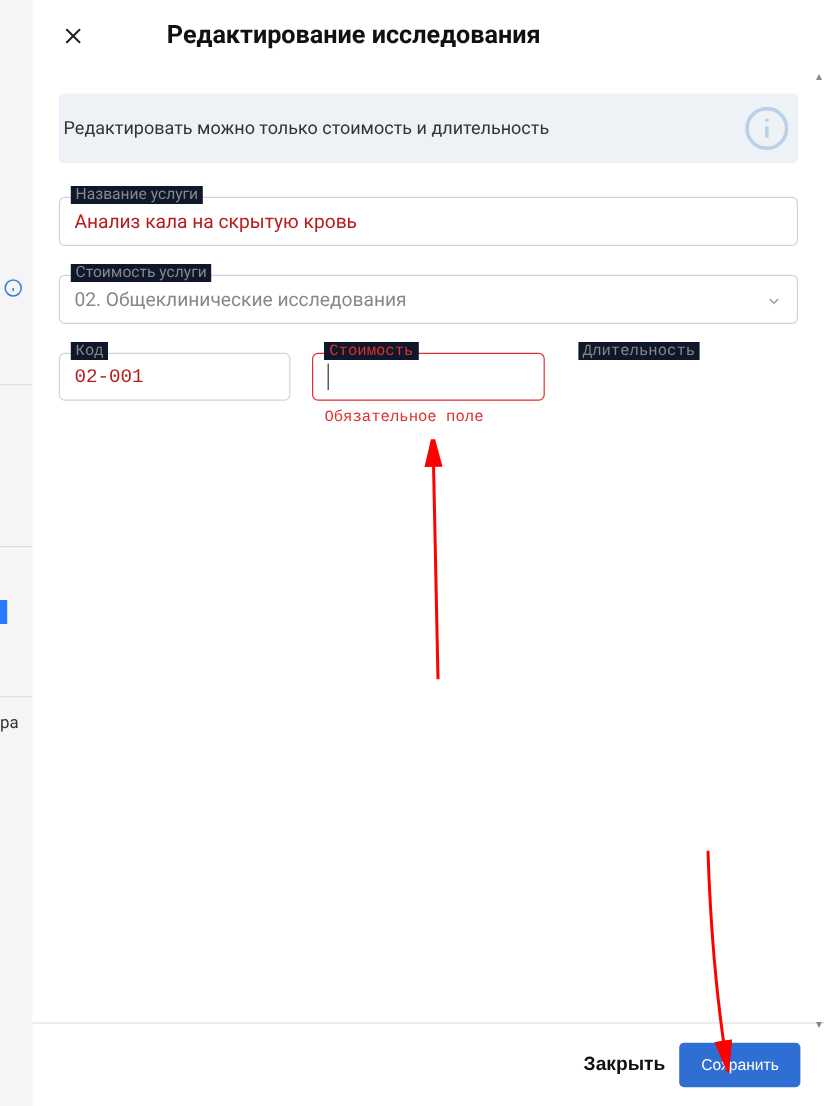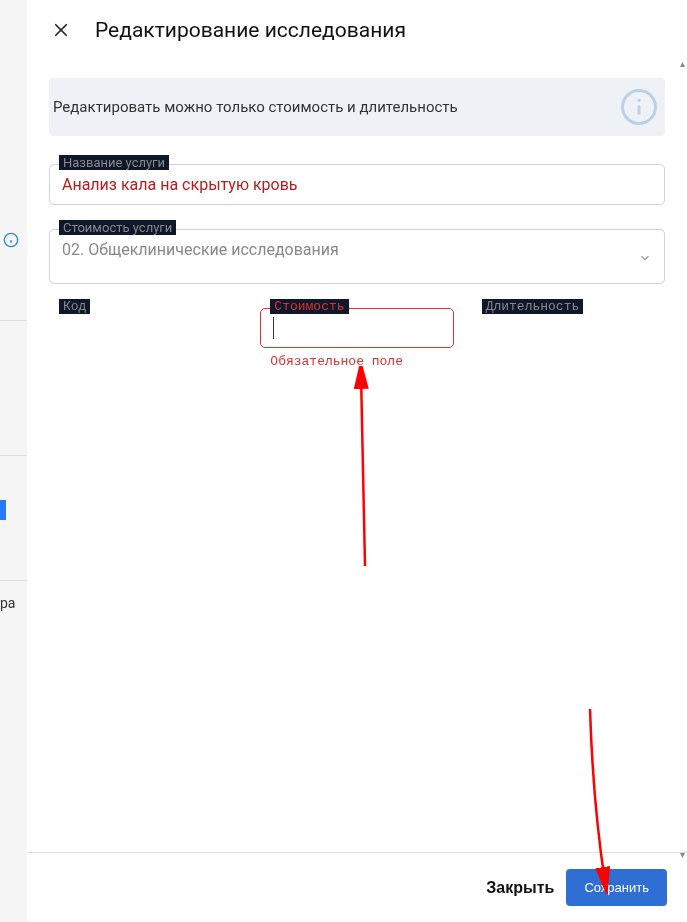--- a/index.html
+++ b/index.html
@@ -56,22 +56,23 @@
       cursor: pointer;
       width: 24px;
       height: 24px;
       display: flex;
       align-items: center;
       justify-content: center;
     }
     .close-x svg { width: 18px; height: 18px; }
     .modal-title {
       font-size: 21px;
-      font-weight: 400;
+      font-weight: 700;
       color: #111;
+      margin-left: 44px;
     }
     .modal-body {
       flex: 1;
       overflow-y: auto;
       padding: 22px 22px 10px 22px;
       position: relative;
     }
     .info-banner {
       background: #eef2f6;
       padding: 20px 56px 20px 4px;
@@ -114,21 +115,21 @@
       background: #fff;
       font-family: inherit;
     }
     .field-input.disabled {
       color: #b91c1c;
     }
     .field-select {
       width: 100%;
       border: 1px solid #cfd4da;
       border-radius: 5px;
-      padding: 10px 36px 24px 12px;
+      padding: 10px 36px 10px 12px;
       font-size: 16px;
       color: #888;
       background: #fff;
       position: relative;
       cursor: pointer;
     }
     .field-select.active-text { color: #333; }
     .chevron {
       position: absolute;
       right: 12px;
@@ -275,20 +276,21 @@
           <svg viewBox="0 0 24 24" fill="none" stroke="#999" stroke-width="2">
               <polyline points="6 9 12 15 18 9"></polyline>
             </svg>
         </span>
       </div>
     </div>
 
     <div class="row3">
       <div class="field">
         <span class="field-label">Код</span>
+        <input type="text" class="field-input disabled" readonly="" value="02-001" style="">
       </div>
 
       <div class="field error">
         <span class="field-label">Стоимость</span>
         <div style="position:relative">
           <input type="text" class="field-input" value="" style="">
           <span class="cursor-line"></span>
         </div>
         <div class="field-error-msg">Обязательное поле</div>
       </div>

